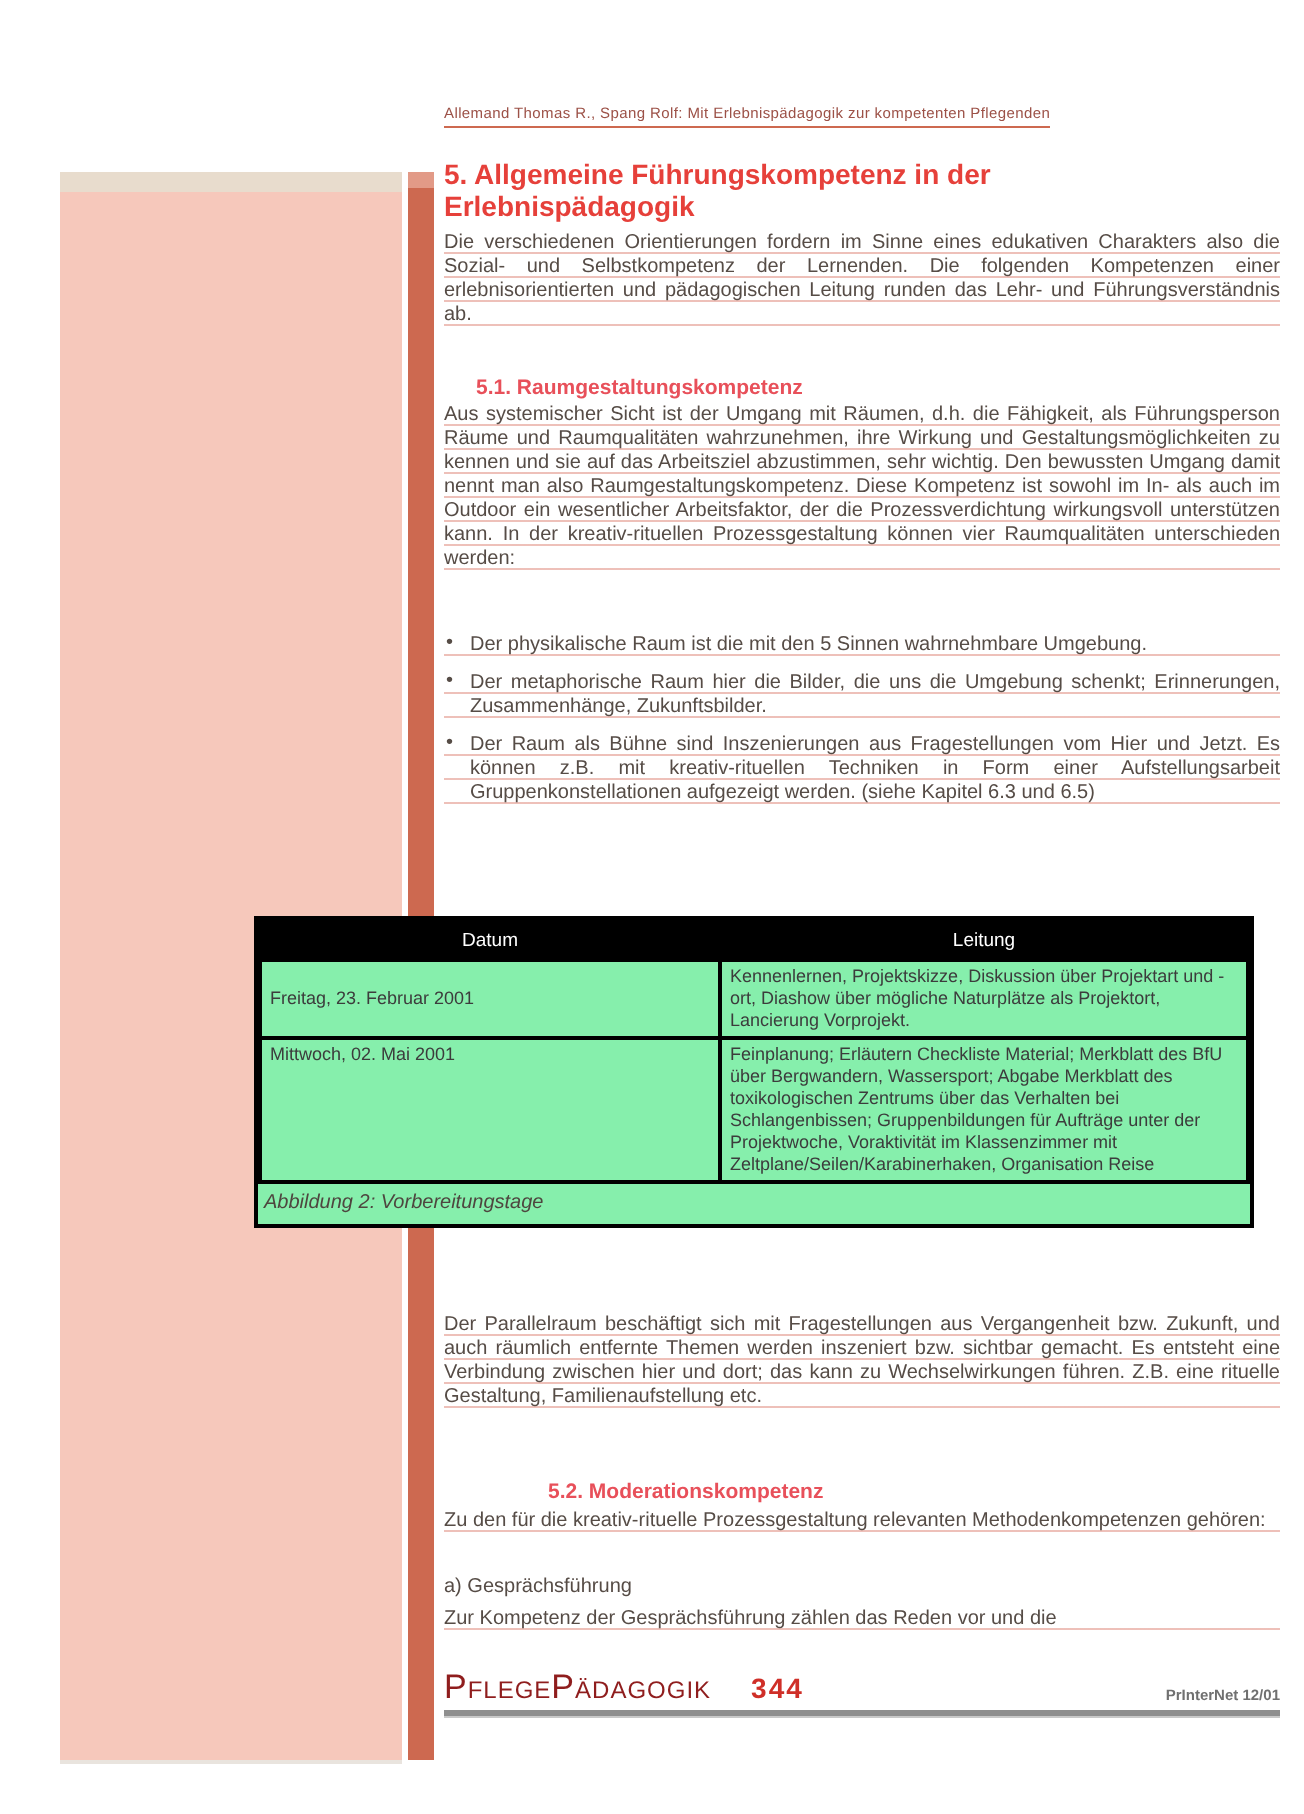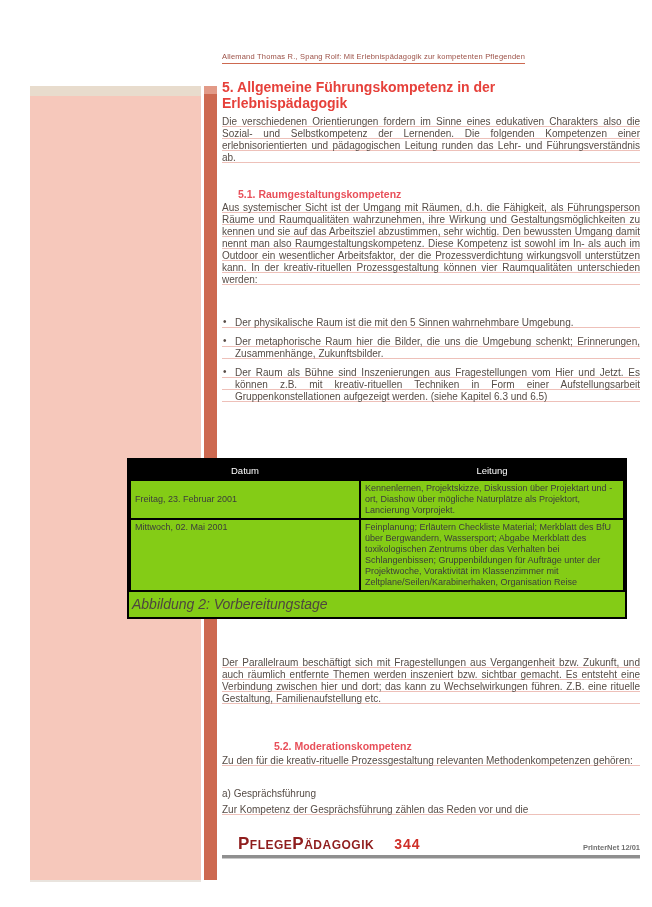--- a/index.html
+++ b/index.html
@@ -80,21 +80,21 @@
     text-align: justify;
     color: var(--body-text, #564c46);
   }
   .bullets li { position: relative; padding-left: 13px; margin-bottom: 7px; }
   .bullets .bullet-dot { position: absolute; left: 1px; top: -1px; }
 
   
   .figbox {
     left: 127px; top: 458px; width: 500px;
     margin: 0;
-    background: #84cc16;
+    background: #86efac;
     border: 2px solid #000000;
     box-sizing: border-box;
   }
   .figbox table {
     width: 100%; border-collapse: collapse;
     font-size: 9px; line-height: 11px;
     color: #3c3c3c;
   }
   .figbox th {
     background: var(--table-header-bg, #000000);
@@ -106,32 +106,31 @@
   .figbox th:first-child { width: 226px; }
   .figbox td {
     border: 2px solid #000000;
     padding: 2px 4px; vertical-align: top;
   }
   .figbox tbody tr:nth-child(1) { height: 36px; }
   .figbox tbody tr:nth-child(2) { height: 30px; }
   .figbox tbody tr:nth-child(3) { height: 92px; }
   .figbox tbody tr:nth-child(1) td.c-date { vertical-align: middle; }
   .figbox figcaption {
-    font-size: 14px; font-style: italic;
+    font-size: 10px; font-style: italic;
     color: #4e463f;
     padding: 4px 6px 5px 3px;
   }
 
   
   .footer { left: 222px; top: 834px; width: 418px; height: 32px; }
   .footer .logo {
     font-variant: small-caps;
-    font-weight: bold; font-size: 17px; letter-spacing: 0.5px;
+    font-weight: normal; font-size: 17px; letter-spacing: 0.5px;
     color: var(--footer-logo-red, #8f1d1d);
-    margin-left: 16px;
   }
   .footer .pagenum {
     font-weight: bold; font-size: 14px; letter-spacing: 1px;
     color: var(--footer-page-red, #cf2f28);
     margin-left: 20px;
   }
   .footer .issue {
     position: absolute; right: 0; top: 9px;
     font-size: 7.5px; font-weight: bold; color: #707070;
   }

